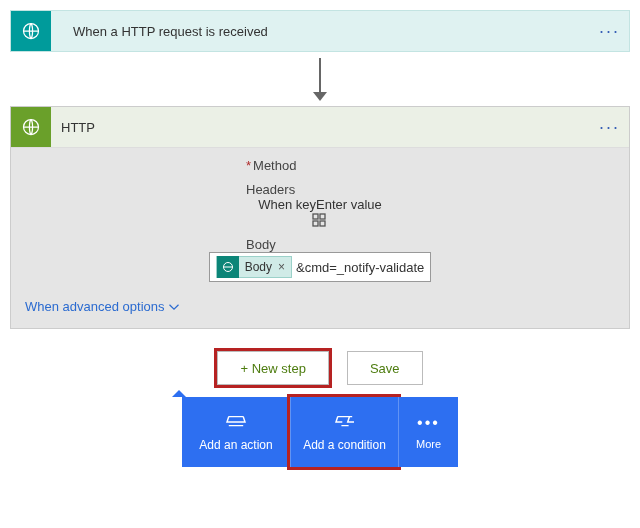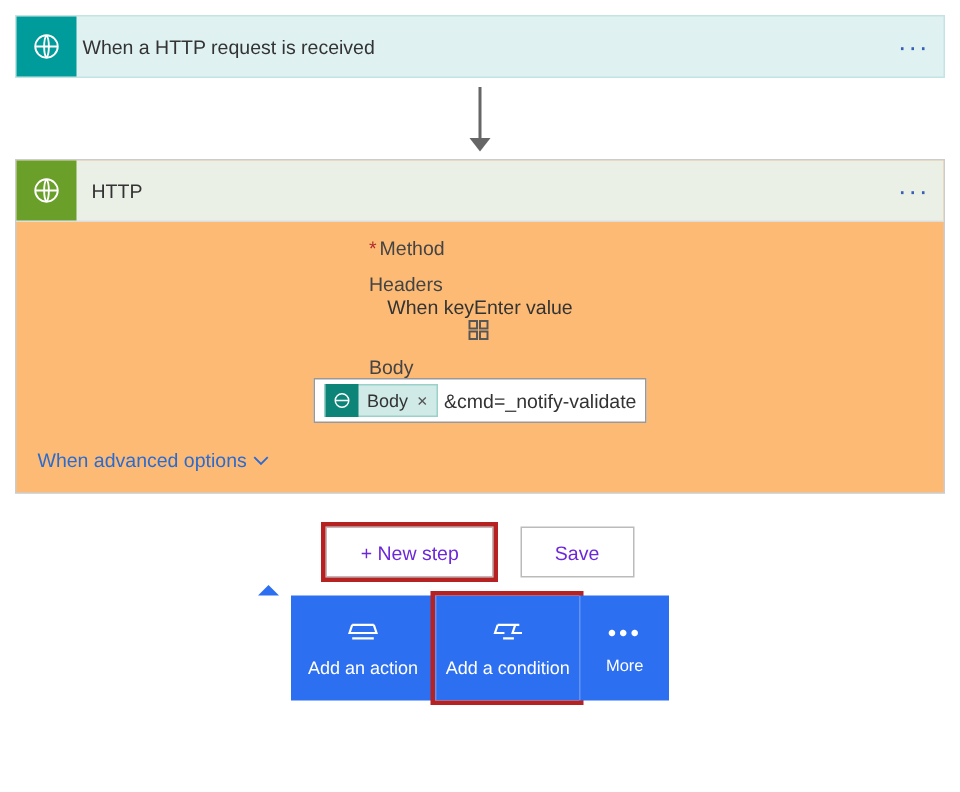--- a/index.html
+++ b/index.html
@@ -8,39 +8,39 @@
     padding: 10px;
     width: 640px;
     height: 528px;
     font-family: "Segoe UI", Arial, sans-serif;
     font-size: 13px;
     background: #fff;
     color: #333;
   }
   .card {
     border: 1px solid #ccc;
-    background: #fdba74;
+    background: #e5e5e5;
   }
   
   .trigger {
     display: flex;
     align-items: center;
     background: #dff2f1;
     border: 1px solid #c3e4e2;
   }
   .trigger .icon-box {
     width: 40px; height: 40px;
     background: #009b9b;
     display: flex; align-items: center; justify-content: center;
   }
   .trigger .title {
     flex: 1;
     color: #333;
     font-size: 13px;
-    padding-left: 4px;
+    padding-left: 22px;
   }
   .menu-dots {
     width: 40px;
     color: #365fb5;
     font-size: 18px;
     text-align: center;
     letter-spacing: 1px;
     cursor: pointer;
   }
   
@@ -169,36 +169,36 @@
     margin-top: 22px;
   }
   .btn-outline {
     border: 1px solid #bbb;
     background: #fff;
     height: 34px;
     padding: 0 22px;
     display: inline-flex;
     align-items: center;
     justify-content: center;
-    color: #6d28d9;
+    color: #4d7c0f;
     font-size: 13px;
     cursor: pointer;
   }
   .highlight-red {
     outline: 3px solid #b62222;
   }
   
   .action-bar {
     display: flex;
     justify-content: center;
     margin-top: 12px;
     position: relative;
   }
   .action-bar .tile {
-    width: 96px;
+    width: 108px;
     height: 70px;
     background: #2d6ff1;
     color: #fff;
     display: flex;
     flex-direction: column;
     align-items: center;
     justify-content: center;
     font-size: 12px;
     gap: 6px;
     cursor: pointer;

